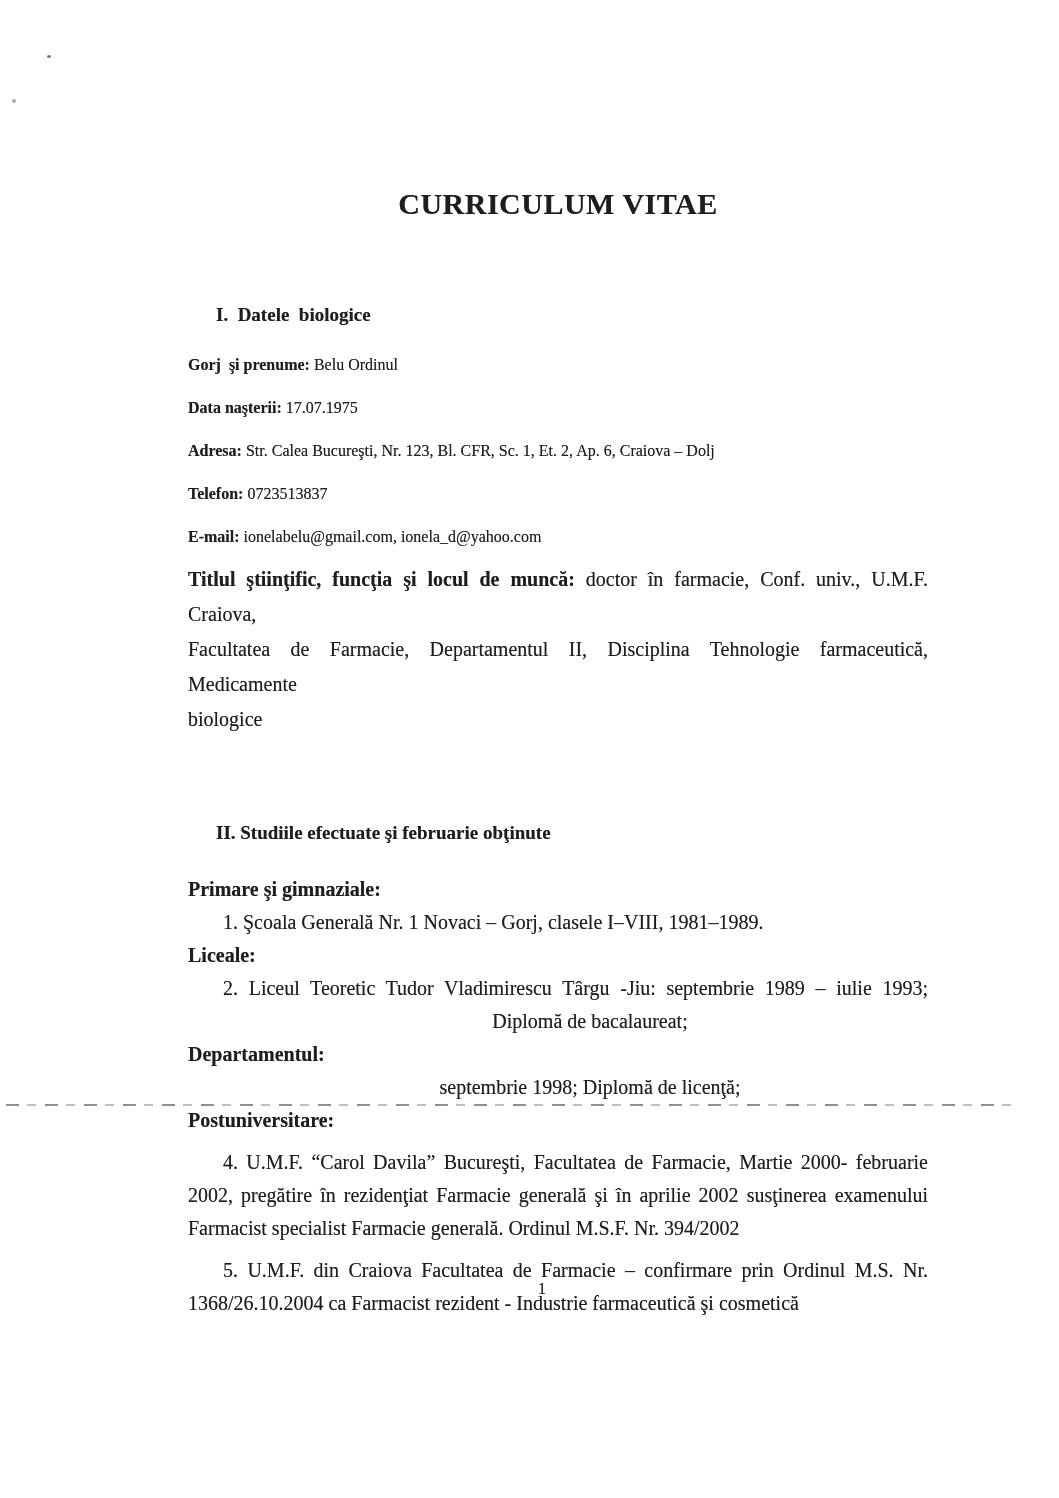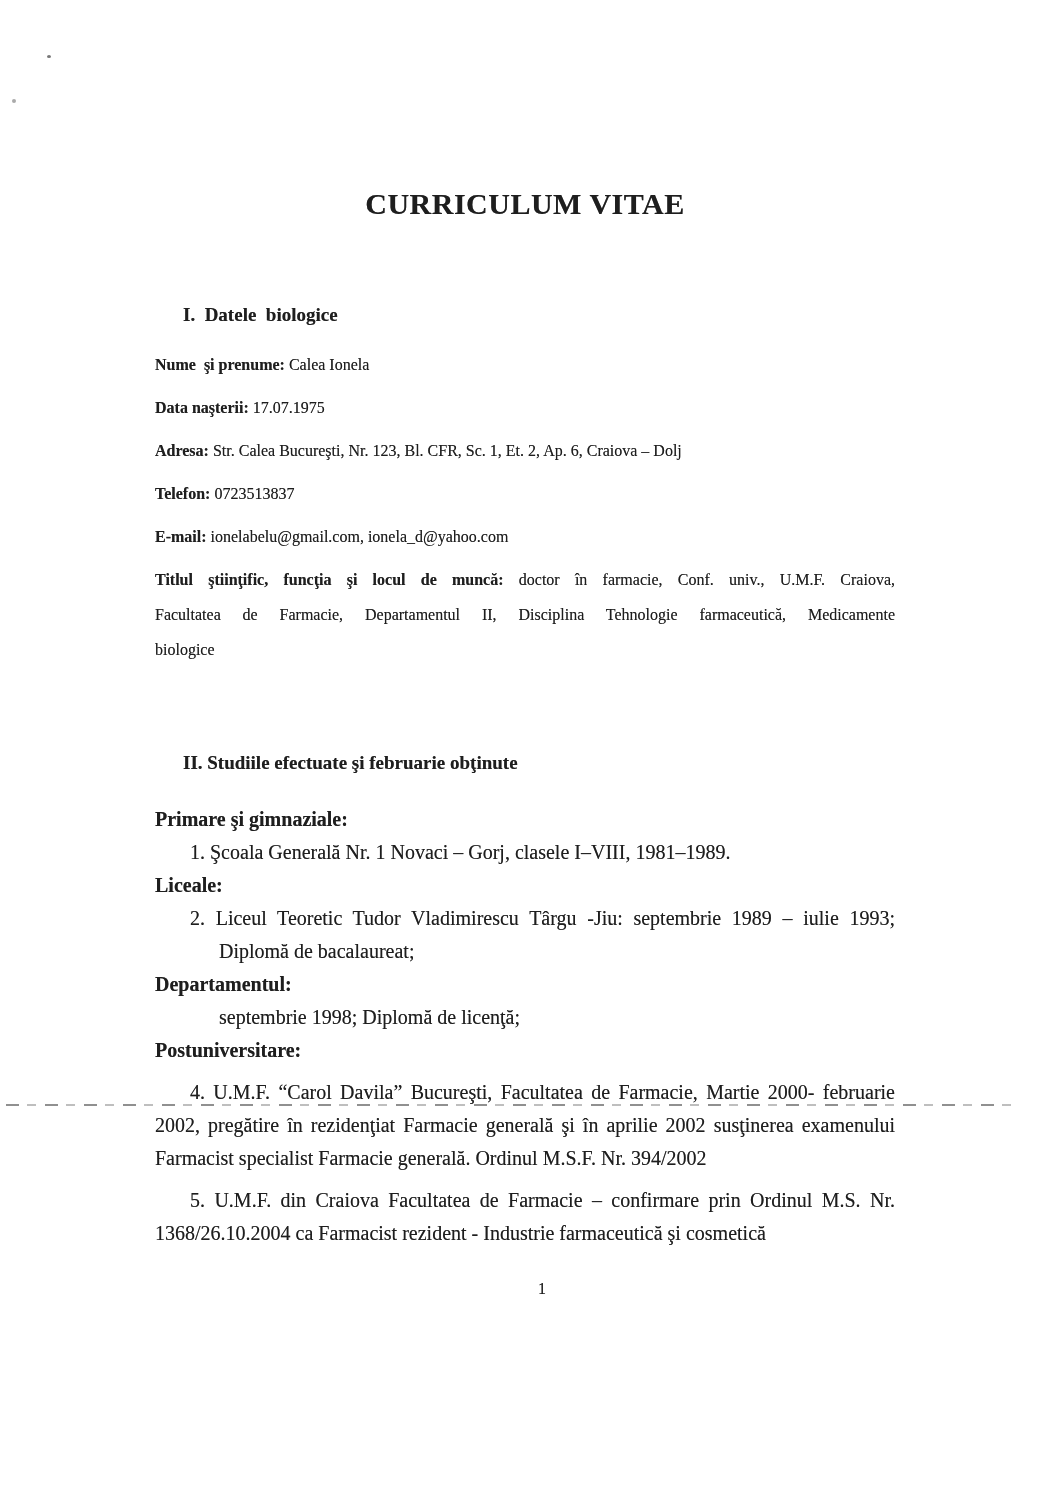--- a/index.html
+++ b/index.html
@@ -12,21 +12,21 @@
     height: 1498px;
     background: #ffffff;
     font-family: "Liberation Serif", "DejaVu Serif", serif;
     color: #1e1e1e;
     overflow: hidden;
     text-shadow: 0 0 0.4px rgba(30,30,30,0.55);
   }
 
   .content {
     position: absolute;
-    left: 155px;
+    left: 188px;
     top: 0;
     width: 740px;
     font-size: 16px;
   }
 
   .title {
     font-size: 30px;
     font-weight: bold;
     text-align: center;
     margin: 186px 0 0 0;
@@ -48,28 +48,28 @@
   .fields { margin-top: 20px; }
   .field {
     font-size: 16px;
     line-height: 35px;
     margin: 0 0 8px 0;
     white-space: pre;
   }
   .field b { font-weight: bold; }
 
   .tfield { margin: 0; }
-  .tline { font-size: 16px; line-height: 35px; }
+  .tline { font-size: 20px; line-height: 35px; }
   .jline { text-align: justify; text-align-last: justify; }
 
   .studies { margin-top: 28px; font-size: 20px; }
   .sline { line-height: 33px; }
   .glabel { font-weight: bold; }
   .ind1 { padding-left: 35px; }
-  .ind2 { padding-left: 64px; }
+  .ind2 { padding-left: 64px; text-align: center; }
   .gap-top { margin-top: 9px; }
 
   .pagenum {
     position: absolute;
     top: 1280px;
     left: 172px;
     width: 740px;
     text-align: center;
     font-size: 16px;
   }
@@ -97,21 +97,21 @@
   <div class="speck speck1"></div>
   <div class="speck speck2"></div>
 
   <div class="content">
 
     <h1 class="title">CURRICULUM VITAE</h1>
 
     <h2 class="sec-heading h1gap">I.  Datele  biologice</h2>
 
     <div class="fields">
-      <p class="field"><b>Nume  şi prenume:</b><span> Calea Ionela</span></p>
+      <p class="field"><b>Gorj  şi prenume:</b><span> Belu Ordinul</span></p>
       <p class="field"><b>Data naşterii:</b><span> 17.07.1975</span></p>
       <p class="field"><b>Adresa:</b><span> Str. Calea Bucureşti, Nr. 123, Bl. CFR, Sc. 1, Et. 2, Ap. 6, Craiova – Dolj</span></p>
       <p class="field"><b>Telefon:</b><span> 0723513837</span></p>
       <p class="field"><b>E-mail:</b><span> ionelabelu@gmail.com, ionela_d@yahoo.com</span></p>
 
       <div class="tfield">
         <div class="tline jline"><b>Titlul ştiinţific, funcţia şi locul de muncă:</b><span> doctor în farmacie, Conf. univ., U.M.F. Craiova,</span></div>
         <div class="tline jline">Facultatea de Farmacie, Departamentul II, Disciplina Tehnologie farmaceutică, Medicamente</div>
         <div class="tline">biologice</div>
       </div>

